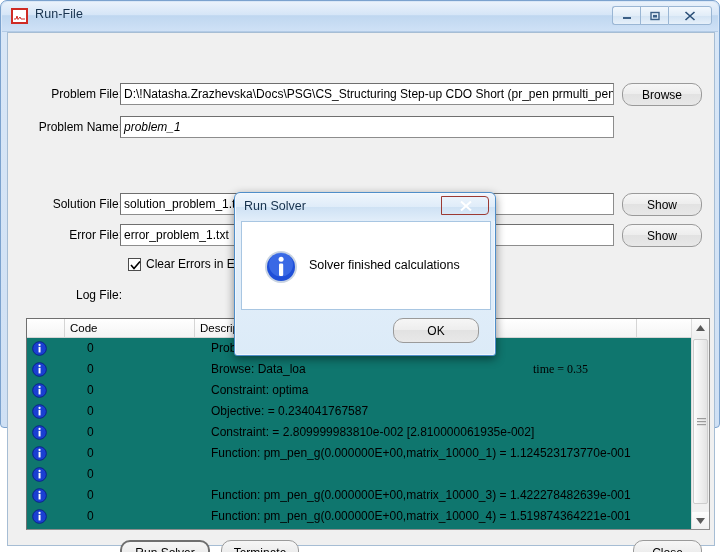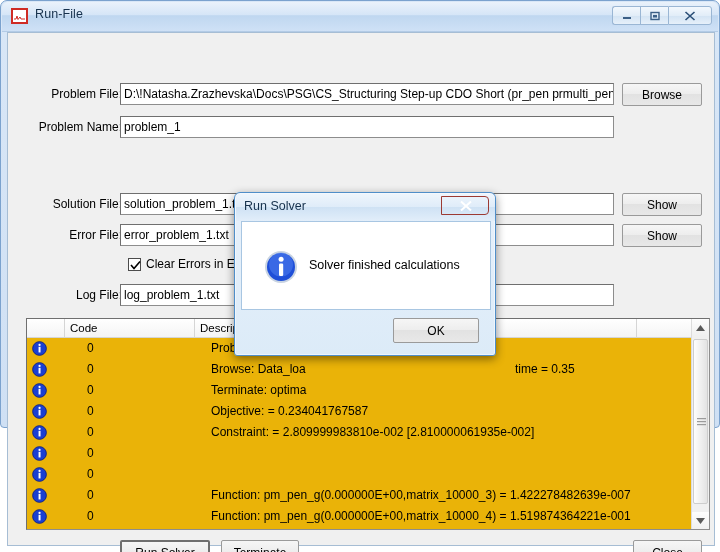--- a/index.html
+++ b/index.html
@@ -88,21 +88,21 @@
     padding: 2px 3px;
     line-height: 16px;
     overflow: hidden;
     white-space: nowrap;
   }
   .btn {
     position: absolute;
     box-sizing: border-box;
     background: linear-gradient(to bottom, #f6f6f6 0%, #ededed 48%, #e2e2e2 50%, #e8e8e8 100%);
     border: 1px solid #9a9a9a;
-    border-radius: 2px;
+    border-radius: 10px;
     font-size: 12px; color: #000;
     font-family: "Liberation Sans", sans-serif;
     text-align: center;
     line-height: 1;
     display: flex; align-items: center; justify-content: center;
     cursor: default;
   }
   .btn.focused {
     border: 2px solid #6f6f6f;
   }
@@ -121,21 +121,21 @@
     position: absolute; left: 18px; top: 0;
     font-size: 12px; color: #000; white-space: nowrap;
   }
 
   
   #listview {
     position: absolute;
     left: 18px; top: 285px;
     width: 684px; height: 212px;
     box-sizing: border-box;
-    background: #eab308;
+    background: #0f766e;
     border: 1px solid #8d8d8d;
     border-top-color: #6f6f6f;
     border-left-color: #6f6f6f;
     overflow: hidden;
   }
   #lv-header {
     position: absolute; left: 0; top: 0;
     width: 682px; height: 18px;
     background: linear-gradient(to bottom, #ffffff 0%, #f4f4f4 100%);
     border-bottom: 1px solid #d5d5d5;
@@ -278,41 +278,40 @@
     </div>
   </div>
 
   <div id="client">
 
     <div class="flabel" style="left:14px; top:54px; width:100px;">Problem File:</div>
     <div class="ftext" style="left:112px; top:50px; width:494px; height:22px;">D:\!Natasha.Zrazhevska\Docs\PSG\CS_Structuring Step-up CDO Short (pr_pen prmulti_pen pm_pen_g</div>
     <div class="btn" style="left:614px; top:50px; width:80px; height:23px;">Browse</div>
 
     <div class="flabel" style="left:14px; top:87px; width:100px;">Problem Name:</div>
-    <div class="ftext" style="left:112px; top:83px; width:494px; height:22px;">problem_1</div>
+    <div class="ftext" style="left:112px; top:83px; width:494px; height:22px;font-style:italic;">problem_1</div>
 
     <div class="flabel" style="left:14px; top:164px; width:100px;">Solution File:</div>
     <div class="ftext" style="left:112px; top:160px; width:494px; height:22px;">solution_problem_1.txt</div>
     <div class="btn" style="left:614px; top:160px; width:80px; height:23px;">Show</div>
 
     <div class="flabel" style="left:14px; top:195px; width:100px;">Error File:</div>
     <div class="ftext" style="left:112px; top:191px; width:494px; height:22px;">error_problem_1.txt</div>
     <div class="btn" style="left:614px; top:191px; width:80px; height:23px;">Show</div>
 
     <div id="chk-row">
       <div id="chk-box">
         <svg width="11" height="11" viewBox="0 0 11 11">
           <path d="M1,5 L4,8.5 L10,1.5" stroke="#000" stroke-width="1.6" fill="none"></path>
         </svg>
       </div>
       <div id="chk-label">Clear Errors in Error File</div>
     </div>
 
     <div class="flabel" style="left:14px; top:255px; width:100px;">Log File:</div>
-    <div class="ftext" style="left:112px; top:251px; width:494px; height:22px;">log_problem_1.txt</div>
 
     <div id="listview">
 
       <div id="lv-header">
         <div class="hcell" style="left:0; width:38px;"></div>
         <div class="hcell" style="left:38px; width:130px;">Code</div>
         <div class="hcell" style="left:168px; width:442px;">Description</div>
         <div class="hcell" style="left:610px; width:72px; border-right:none;"></div>
       </div>
 
@@ -329,31 +328,31 @@
         </div>
 
         <div class="lvrow">
           <svg class="ico" viewBox="0 0 16 16">
             <circle cx="8" cy="8" r="7.3" fill="#1a3fd2" stroke="#0b1f8a" stroke-width="1"></circle>
             <rect x="7" y="6.2" width="2.1" height="6" fill="#fff"></rect>
               <circle cx="8.05" cy="4.2" r="1.2" fill="#fff"></circle>
           </svg>
           <span class="code">0</span>
           <span class="desc">Browse: Data_loa</span>
-          <span class="desc" style="left:488px;">time = 0.35</span>
-        </div>
-
-        <div class="lvrow">
-          <svg class="ico" viewBox="0 0 16 16">
-            <circle cx="8" cy="8" r="7.3" fill="#1a3fd2" stroke="#0b1f8a" stroke-width="1"></circle>
-            <rect x="7" y="6.2" width="2.1" height="6" fill="#fff"></rect>
-              <circle cx="8.05" cy="4.2" r="1.2" fill="#fff"></circle>
-          </svg>
-          <span class="code">0</span>
-          <span class="desc">Terminate: optima</span>
+          <span class="desc" style="left:506px;font-family:Liberation Serif, serif;">time = 0.35</span>
+        </div>
+
+        <div class="lvrow">
+          <svg class="ico" viewBox="0 0 16 16">
+            <circle cx="8" cy="8" r="7.3" fill="#1a3fd2" stroke="#0b1f8a" stroke-width="1"></circle>
+            <rect x="7" y="6.2" width="2.1" height="6" fill="#fff"></rect>
+              <circle cx="8.05" cy="4.2" r="1.2" fill="#fff"></circle>
+          </svg>
+          <span class="code">0</span>
+          <span class="desc">Constraint: optima</span>
         </div>
 
         <div class="lvrow">
           <svg class="ico" viewBox="0 0 16 16">
             <circle cx="8" cy="8" r="7.3" fill="#1a3fd2" stroke="#0b1f8a" stroke-width="1"></circle>
             <rect x="7" y="6.2" width="2.1" height="6" fill="#fff"></rect>
               <circle cx="8.05" cy="4.2" r="1.2" fill="#fff"></circle>
           </svg>
           <span class="code">0</span>
           <span class="desc">Objective:   = 0.234041767587</span>
@@ -369,39 +368,40 @@
           <span class="desc">Constraint:  = 2.809999983810e-002 [2.810000061935e-002]</span>
         </div>
 
         <div class="lvrow">
           <svg class="ico" viewBox="0 0 16 16">
             <circle cx="8" cy="8" r="7.3" fill="#1a3fd2" stroke="#0b1f8a" stroke-width="1"></circle>
             <rect x="7" y="6.2" width="2.1" height="6" fill="#fff"></rect>
               <circle cx="8.05" cy="4.2" r="1.2" fill="#fff"></circle>
           </svg>
           <span class="code">0</span>
-        </div>
-
-        <div class="lvrow">
-          <svg class="ico" viewBox="0 0 16 16">
-            <circle cx="8" cy="8" r="7.3" fill="#1a3fd2" stroke="#0b1f8a" stroke-width="1"></circle>
-            <rect x="7" y="6.2" width="2.1" height="6" fill="#fff"></rect>
-              <circle cx="8.05" cy="4.2" r="1.2" fill="#fff"></circle>
-          </svg>
-          <span class="code">0</span>
-        </div>
-
-        <div class="lvrow">
-          <svg class="ico" viewBox="0 0 16 16">
-            <circle cx="8" cy="8" r="7.3" fill="#1a3fd2" stroke="#0b1f8a" stroke-width="1"></circle>
-            <rect x="7" y="6.2" width="2.1" height="6" fill="#fff"></rect>
-              <circle cx="8.05" cy="4.2" r="1.2" fill="#fff"></circle>
-          </svg>
-          <span class="code">0</span>
-          <span class="desc">Function: pm_pen_g(0.000000E+00,matrix_10000_3) = 1.422278482639e-007</span>
+          <span class="desc">Function: pm_pen_g(0.000000E+00,matrix_10000_1) = 1.124523173770e-001</span>
+        </div>
+
+        <div class="lvrow">
+          <svg class="ico" viewBox="0 0 16 16">
+            <circle cx="8" cy="8" r="7.3" fill="#1a3fd2" stroke="#0b1f8a" stroke-width="1"></circle>
+            <rect x="7" y="6.2" width="2.1" height="6" fill="#fff"></rect>
+              <circle cx="8.05" cy="4.2" r="1.2" fill="#fff"></circle>
+          </svg>
+          <span class="code">0</span>
+        </div>
+
+        <div class="lvrow">
+          <svg class="ico" viewBox="0 0 16 16">
+            <circle cx="8" cy="8" r="7.3" fill="#1a3fd2" stroke="#0b1f8a" stroke-width="1"></circle>
+            <rect x="7" y="6.2" width="2.1" height="6" fill="#fff"></rect>
+              <circle cx="8.05" cy="4.2" r="1.2" fill="#fff"></circle>
+          </svg>
+          <span class="code">0</span>
+          <span class="desc">Function: pm_pen_g(0.000000E+00,matrix_10000_3) = 1.422278482639e-001</span>
         </div>
 
         <div class="lvrow">
           <svg class="ico" viewBox="0 0 16 16">
             <circle cx="8" cy="8" r="7.3" fill="#1a3fd2" stroke="#0b1f8a" stroke-width="1"></circle>
             <rect x="7" y="6.2" width="2.1" height="6" fill="#fff"></rect>
               <circle cx="8.05" cy="4.2" r="1.2" fill="#fff"></circle>
           </svg>
           <span class="code">0</span>
           <span class="desc">Function: pm_pen_g(0.000000E+00,matrix_10000_4) = 1.519874364221e-001</span>

